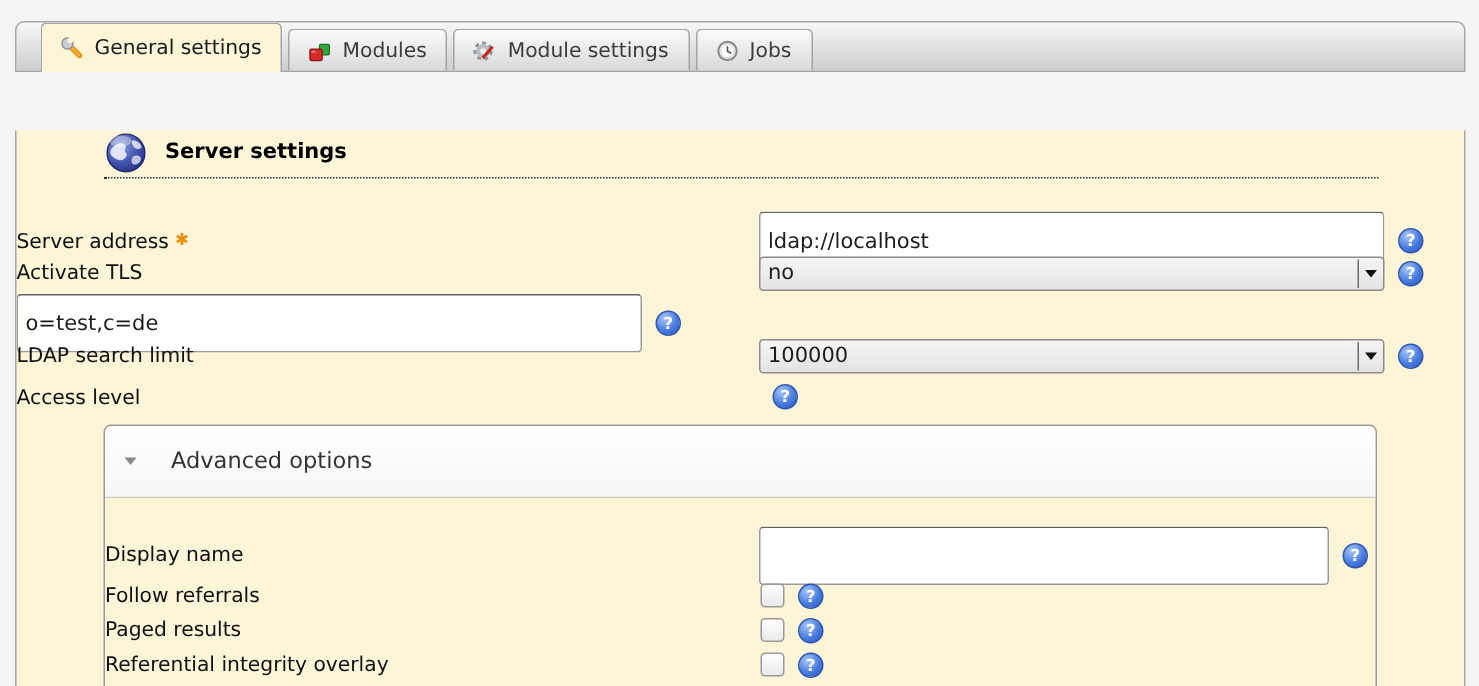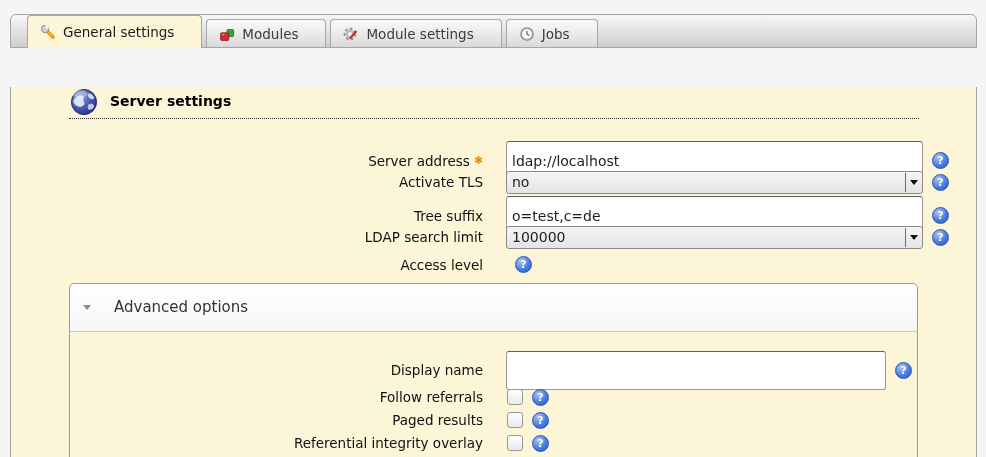--- a/index.html
+++ b/index.html
@@ -15,21 +15,21 @@
   
   .tab-nav {
     position:relative; height:34px;
     border:1px solid #a6a6a6; border-radius:6px 6px 0 0;
     background:linear-gradient(#f7f7f7,#cecece);
     display:flex; align-items:flex-end; gap:4px;
     padding-left:16px;
   }
   .tab {
     display:flex; align-items:center; gap:7px;
-    height:28px; padding:0 27px 0 12px;
+    height:28px; padding:0 13px 0 12px;
     border:1px solid #a6a6a6; border-bottom:none;
     border-radius:4px 4px 0 0;
     background:linear-gradient(#fbfbfb,#d9d9d9);
     font-size:13.5px; color:#3c3c3c; cursor:pointer;
     white-space:nowrap;
   }
   .tab.active {
     height:33px; background:#fcf5d8; color:#1b1b1b;
     position:relative; z-index:2; margin-bottom:-1px; padding-bottom:1px;
   }
@@ -49,21 +49,21 @@
   }
   .section-header .gicon { width:30px; height:30px; margin-bottom:-2px; }
   .section-title { font-weight:bold; font-size:14px; color:#000; }
 
   
   .form-rows { margin-top:22px; }
   .form-row {
     display:grid; grid-template-columns:495px 1fr;
     align-items:center; height:27.5px;
   }
-  .form-label { text-align:right; padding-right:23px; font-size:13.5px; color:#101010; }
+  .form-label { text-align:left; padding-right:23px; font-size:13.5px; color:#101010; }
   .req { color:#ef8b00; font-size:11px; margin-left:4px; vertical-align:2px; }
   .field-cell { display:flex; align-items:center; }
 
   input.text-input {
     width:417px; height:39px;
     border:1px solid #9a9a9a; border-top-color:#5f5f5f;
     border-radius:3px; background:#fff;
     padding:0 5px; font-size:14px; color:#1c1c1c;
     font-family:"DejaVu Sans","Liberation Sans",sans-serif;
   }
@@ -212,21 +212,20 @@
             </select>
             <span class="select-arrow">
                 <span></span>
               </span>
           </span>
           <span class="help">?</span>
         </div>
       </div>
 
       <div class="form-row">
-        <div class="form-label">Tree suffix</div>
         <div class="field-cell">
           <input class="text-input" type="text" value="o=test,c=de" style="">
           <span class="help">?</span>
         </div>
       </div>
 
       <div class="form-row">
         <div class="form-label">LDAP search limit</div>
         <div class="field-cell">
           <span class="select-wrap">

